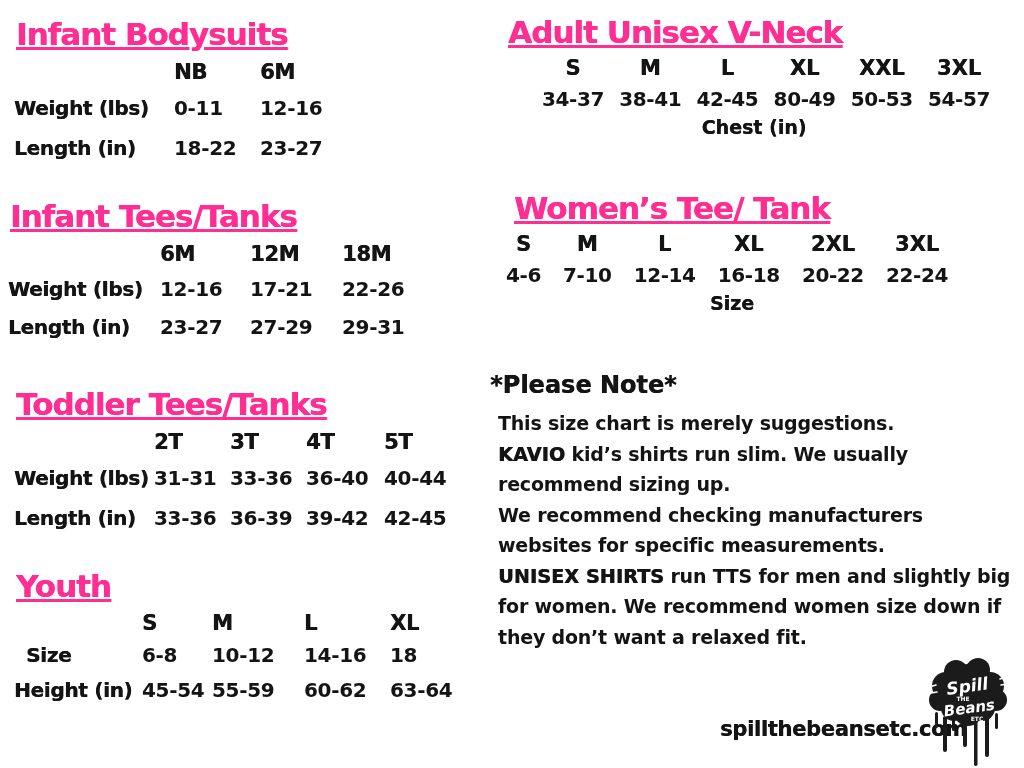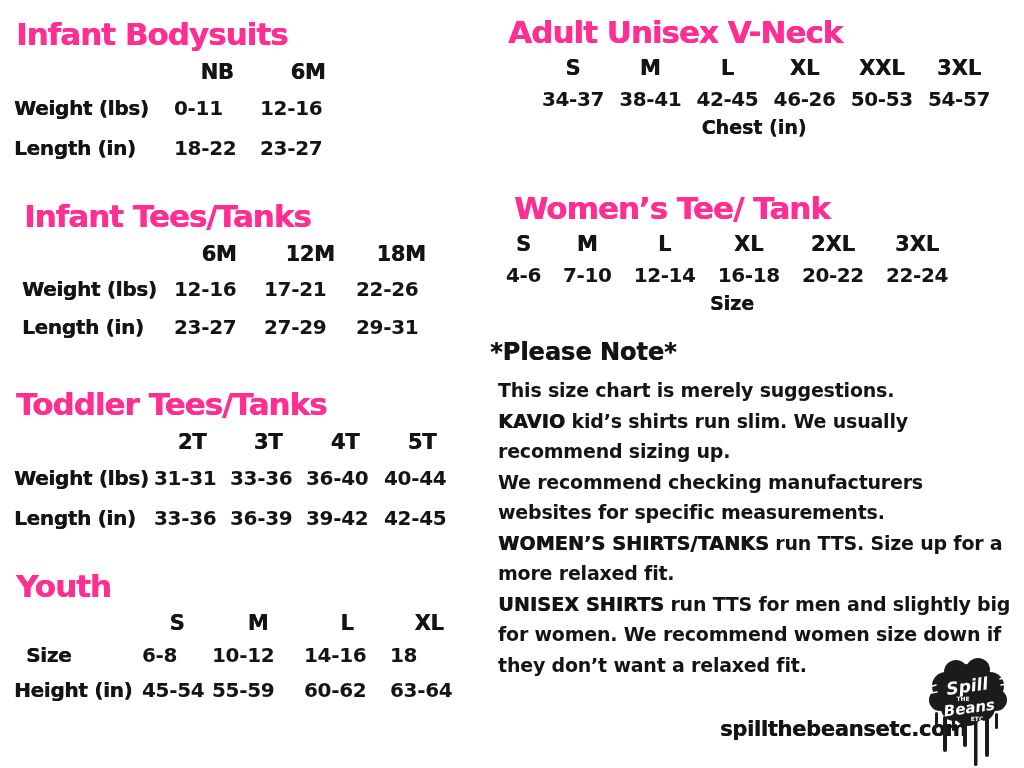--- a/index.html
+++ b/index.html
@@ -6,25 +6,26 @@
   html,body{margin:0;padding:0;background:#fff;}
   #canvas{
     position:relative;width:1024px;height:768px;background:#ffffff;overflow:hidden;
     font-family:"DejaVu Sans", sans-serif;font-weight:700;color:var(--ink);
   }
   .sec{position:absolute;}
   .title{
     color:var(--accent);font-size:31px;font-weight:800;letter-spacing:-1px;
     white-space:nowrap;margin:0 0 4px 2px;
     text-shadow:0.5px 0 0 var(--accent);
+    text-decoration:underline;
   }
   
   .g{display:grid;align-items:center;font-size:20px;letter-spacing:-0.3px;}
   .g>div{white-space:nowrap;}
-  .g .hdr{text-align:center;font-size:21px;text-shadow:0.4px 0 0 currentColor;}
+  .g .hdr{text-align:left;font-size:21px;text-shadow:0.4px 0 0 currentColor;}
   .g .val{}
   .g .rlabel{text-align:left;text-shadow:0.4px 0 0 currentColor;}
   #g-ib{grid-template-columns:160px 86px 96px;grid-template-rows:32px 40px 40px;}
   #g-it{grid-template-columns:152px 90px 92px 90px;grid-template-rows:32px 38px 38px;}
   #g-tt{grid-template-columns:140px 76px 76px 78px 76px;grid-template-rows:32px 40px 40px;}
   #g-y {grid-template-columns:128px 70px 92px 86px 78px;grid-template-rows:30px 34px 36px;}
   
   .strip{display:flex;justify-content:space-between;align-items:flex-start;}
   .col{display:flex;flex-direction:column;align-items:center;row-gap:7px;}
   .col .hdr{font-size:21px;white-space:nowrap;text-shadow:0.4px 0 0 currentColor;}
@@ -52,21 +53,21 @@
       <div class="hdr">6M</div>
       <div class="rlabel">Weight (lbs)</div>
       <div class="val">0-11</div>
       <div class="val">12-16</div>
       <div class="rlabel">Length (in)</div>
       <div class="val">18-22</div>
       <div class="val">23-27</div>
     </div>
   </div>
 
-  <div class="sec" style="left:22px;top:198px;">
+  <div class="sec" style="left:8px;top:198px;">
     <h2 class="title">Infant Tees/Tanks</h2>
     <div class="g" id="g-it">
       <div></div>
       <div class="hdr">6M</div>
       <div class="hdr">12M</div>
       <div class="hdr">18M</div>
       <div class="rlabel">Weight (lbs)</div>
       <div class="val">12-16</div>
       <div class="val">17-21</div>
       <div class="val">22-26</div>
@@ -129,21 +130,21 @@
       <div class="col">
         <div class="hdr">M</div>
         <div class="val">38-41</div>
       </div>
       <div class="col">
         <div class="hdr">L</div>
         <div class="val">42-45</div>
       </div>
       <div class="col">
         <div class="hdr">XL</div>
-        <div class="val">46-26</div>
+        <div class="val">80-49</div>
       </div>
       <div class="col">
         <div class="hdr">XXL</div>
         <div class="val">50-53</div>
       </div>
       <div class="col">
         <div class="hdr">3XL</div>
         <div class="val">54-57</div>
       </div>
     </div>
@@ -174,26 +175,25 @@
         <div class="val">20-22</div>
       </div>
       <div class="col">
         <div class="hdr">3XL</div>
         <div class="val">22-24</div>
       </div>
     </div>
     <div class="measure" style="margin-right:60px;">Size</div>
   </div>
 
-  <div class="sec" style="left:488px;top:338px;width:532px;">
+  <div class="sec" style="left:488px;top:371px;width:532px;">
     <h3 id="note-heading">*Please Note*</h3>
     <p class="note-line"><span class="nb"></span><span>This size chart is merely suggestions.</span></p>
     <p class="note-line"><span class="nb">KAVIO</span><span> kid’s shirts run slim. We usually recommend sizing up.</span></p>
     <p class="note-line"><span class="nb"></span><span>We recommend checking manufacturers websites for specific measurements.</span></p>
-    <p class="note-line"><span class="nb">WOMEN’S SHIRTS/TANKS</span><span> run TTS. Size up for a more relaxed fit.</span></p>
     <p class="note-line"><span class="nb">UNISEX SHIRTS</span><span> run TTS for men and slightly big for women. We recommend women size down if they don’t want a relaxed fit.</span></p>
   </div>
 
   <div id="website">spillthebeansetc.com</div>
 
   <svg id="logo" width="96" height="112" viewBox="0 0 96 112">
     <g fill="#1b1b1b">
       <circle cx="48" cy="34" r="26"></circle>
       <circle cx="26" cy="30" r="14"></circle>
       <circle cx="70" cy="30" r="14"></circle>

